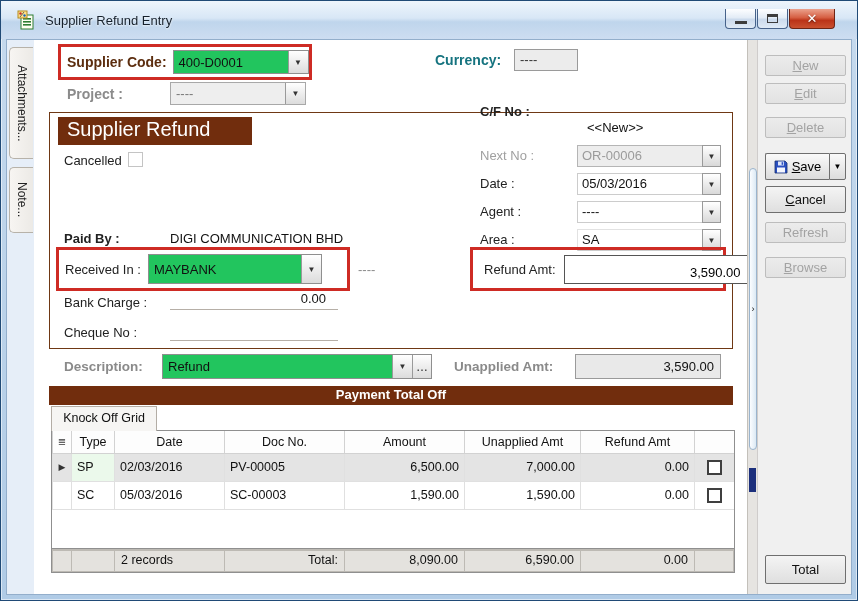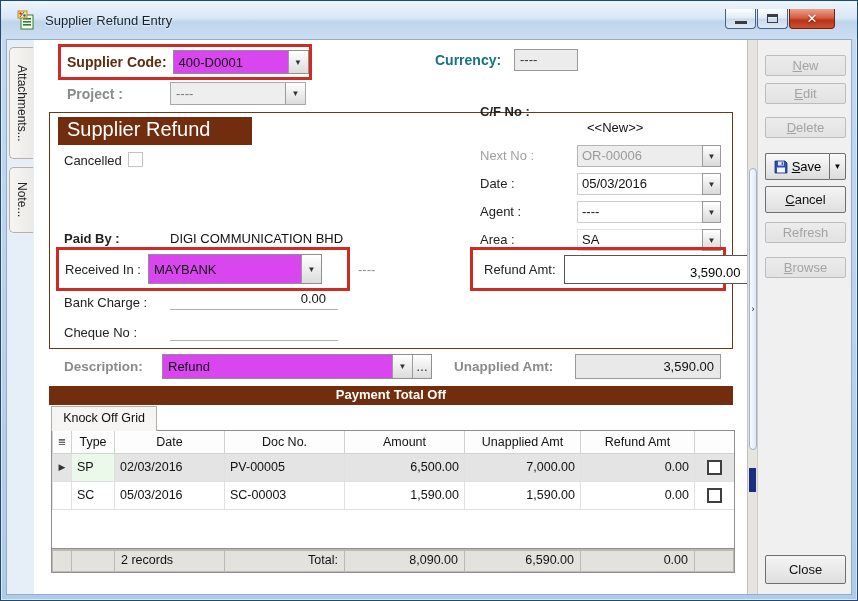--- a/index.html
+++ b/index.html
@@ -55,21 +55,21 @@
   }
   .tab-attachments { top: 7px; height: 112px; }
   .tab-note { top: 127px; height: 66px; }
 
   .content { width: 713px; position: relative; background: #fff; }
 
   
   .lbl { position: absolute; font-size: 13px; color: #222; white-space: nowrap; }
   .lbl.b { font-weight: bold; }
   .combo {
-    position: absolute; background: #d946ef; border: 1px solid #8f8f8f;
+    position: absolute; background: #22c55e; border: 1px solid #8f8f8f;
     display: flex; align-items: center; font-size: 13px; color: #111;
   }
   .combo .val { flex: 1; padding: 0 5px; overflow: hidden; white-space: nowrap; }
   .drop-btn {
     width: 20px; align-self: stretch; border-left: 1px solid #9a9a9a;
     background: linear-gradient(#ffffff,#dcdcdc);
     display: flex; align-items: center; justify-content: center;
     font-size: 8px; color: #333; cursor: default; flex: none;
   }
   .combo.disabled { background: #eeeeee; color: #777; border-color: #a8a8a8; }
@@ -404,17 +404,17 @@
             <rect x="3" y="7.5" width="8" height="5" fill="#f4f6fd"></rect>
           </svg>
           <span><u>S</u>ave</span>
         </div>
         <div class="arrow">▼</div>
       </div>
 
       <button class="abtn" style="top:146px; height:27px; border-color:#6f6f6f;"><u>C</u>ancel</button>
       <button class="abtn disabled" style="top:182px;">Refresh</button>
       <button class="abtn disabled" style="top:217px;"><u>B</u>rowse</button>
-      <button class="abtn" style="top:515px; height:29px; border-color:#6f6f6f;">Close</button>
+      <button class="abtn" style="top:515px; height:29px; border-color:#6f6f6f;">Total</button>
     </div>
 
   </div>
 </div>
 
 </body></html>

